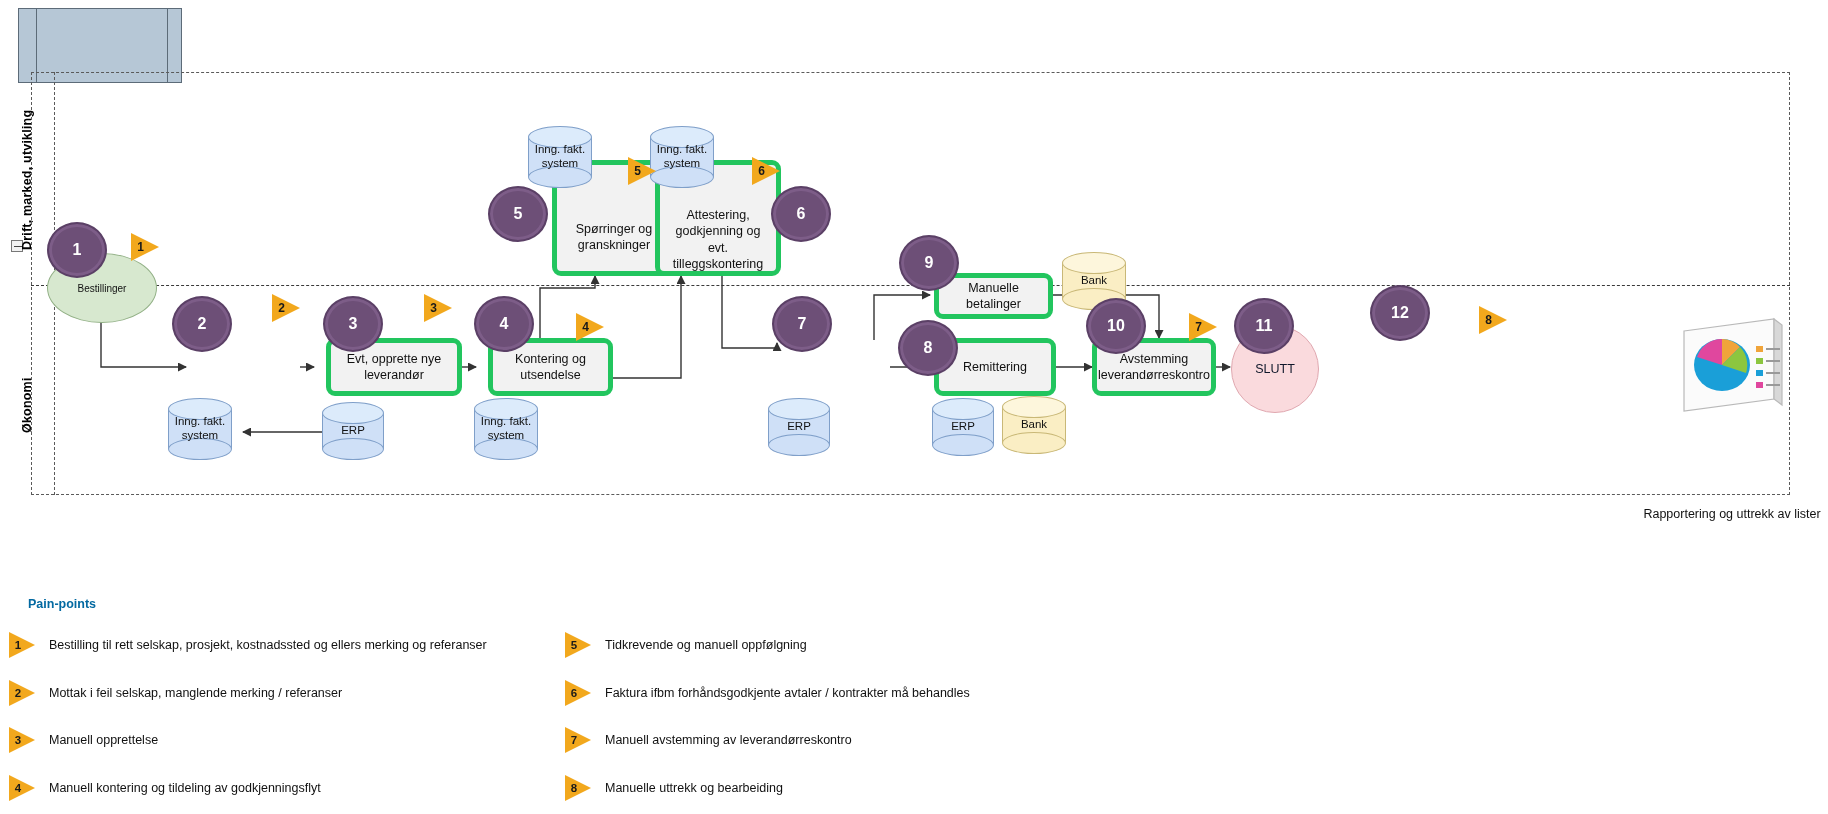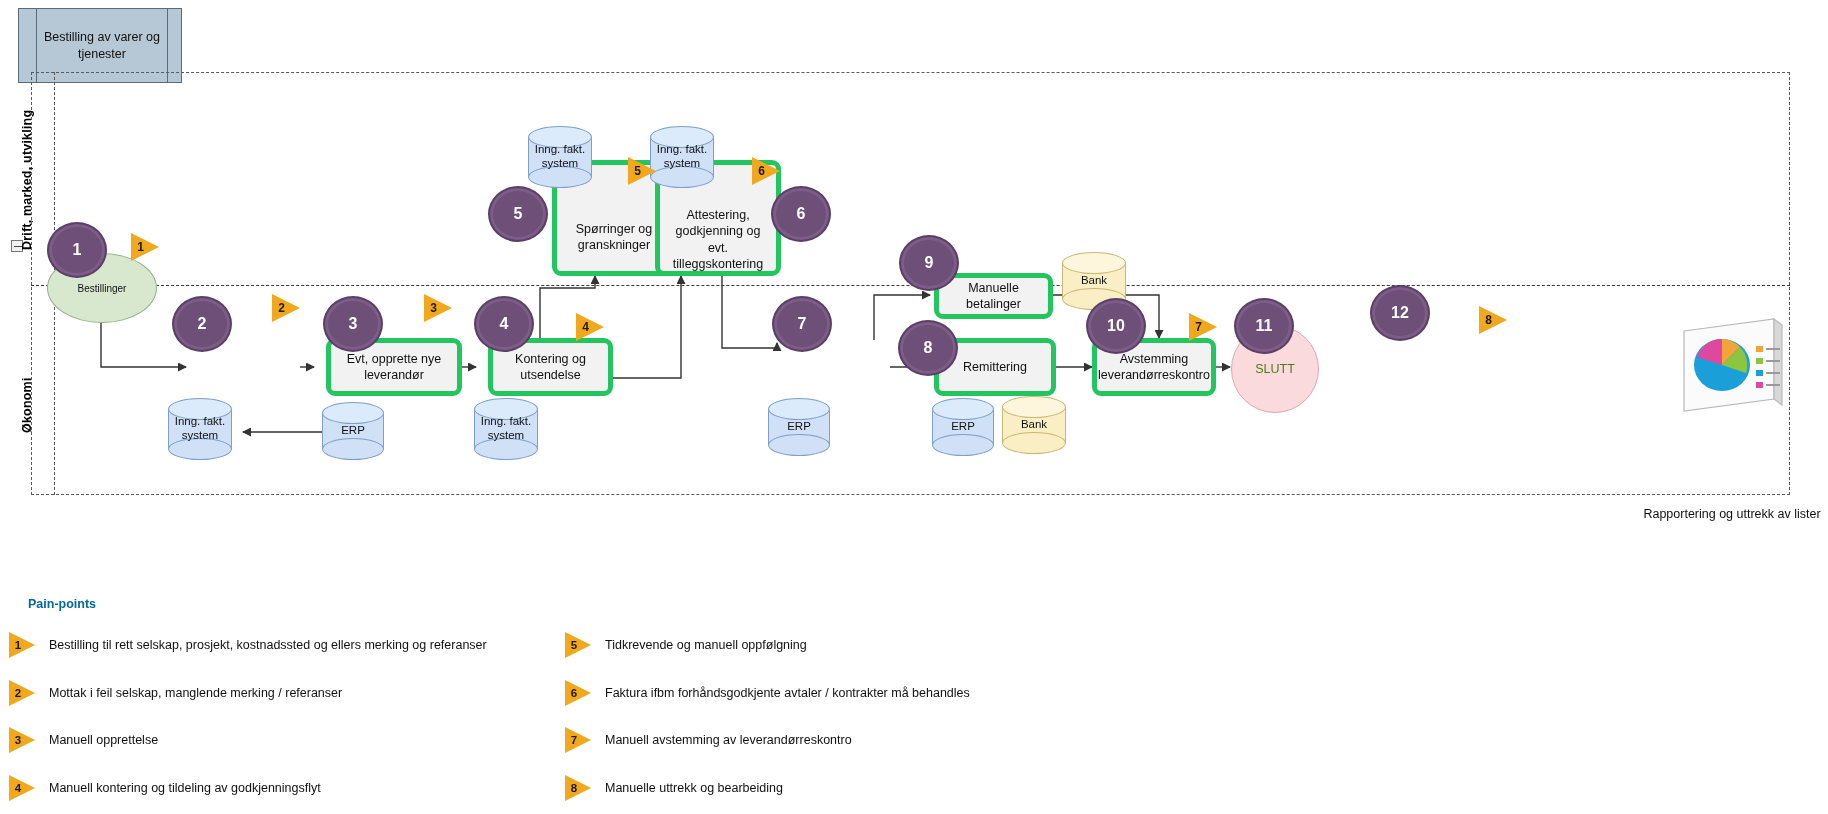--- a/index.html
+++ b/index.html
@@ -62,21 +62,21 @@
   .pbox.tall{align-items:flex-start;padding-top:10px;}
 
   
   .ellipse-start{
     position:absolute;background:#d7e8cf;border:1px solid #93b187;border-radius:50%;
     display:flex;align-items:center;justify-content:center;font-size:10px;color:#111;
     z-index:11;
   }
   .circle-end{
     position:absolute;background:#fadadd;border:1px solid #e0a8b0;border-radius:50%;
-    display:flex;align-items:center;justify-content:center;font-size:12.5px;color:#4d7c0f;
+    display:flex;align-items:center;justify-content:center;font-size:12.5px;color:#0f172a;
     z-index:11;
   }
 
   
   .cyl{position:absolute;z-index:14;}
   .cyl .body{
     position:absolute;left:0;top:11px;width:100%;height:calc(100% - 22px);
     background:#cfe0f7;border-left:1px solid #7f9fc9;border-right:1px solid #7f9fc9;
     box-sizing:border-box;
   }
@@ -143,21 +143,20 @@
   .pp-row .pptext{margin-left:14px;font-size:12.5px;color:#111;white-space:nowrap;}
 </style>
 </head>
 <body>
 
 <div class="canvas">
 
   <div class="hdr">
     <div class="hdr-cell-l"></div>
     <div class="hdr-cell-r"></div>
-    <div class="hdr-text">Bestilling av varer og tjenester</div>
   </div>
 
   <div class="lane-outer"></div>
   <div class="lane-labelcol"></div>
   <div class="lane-divider"></div>
   <div class="collapse-box"></div>
   <div class="lane-label l1">Drift, marked, utvikling</div>
   <div class="lane-label l2">Økonomi</div>
 
   <svg class="svg-layer">

